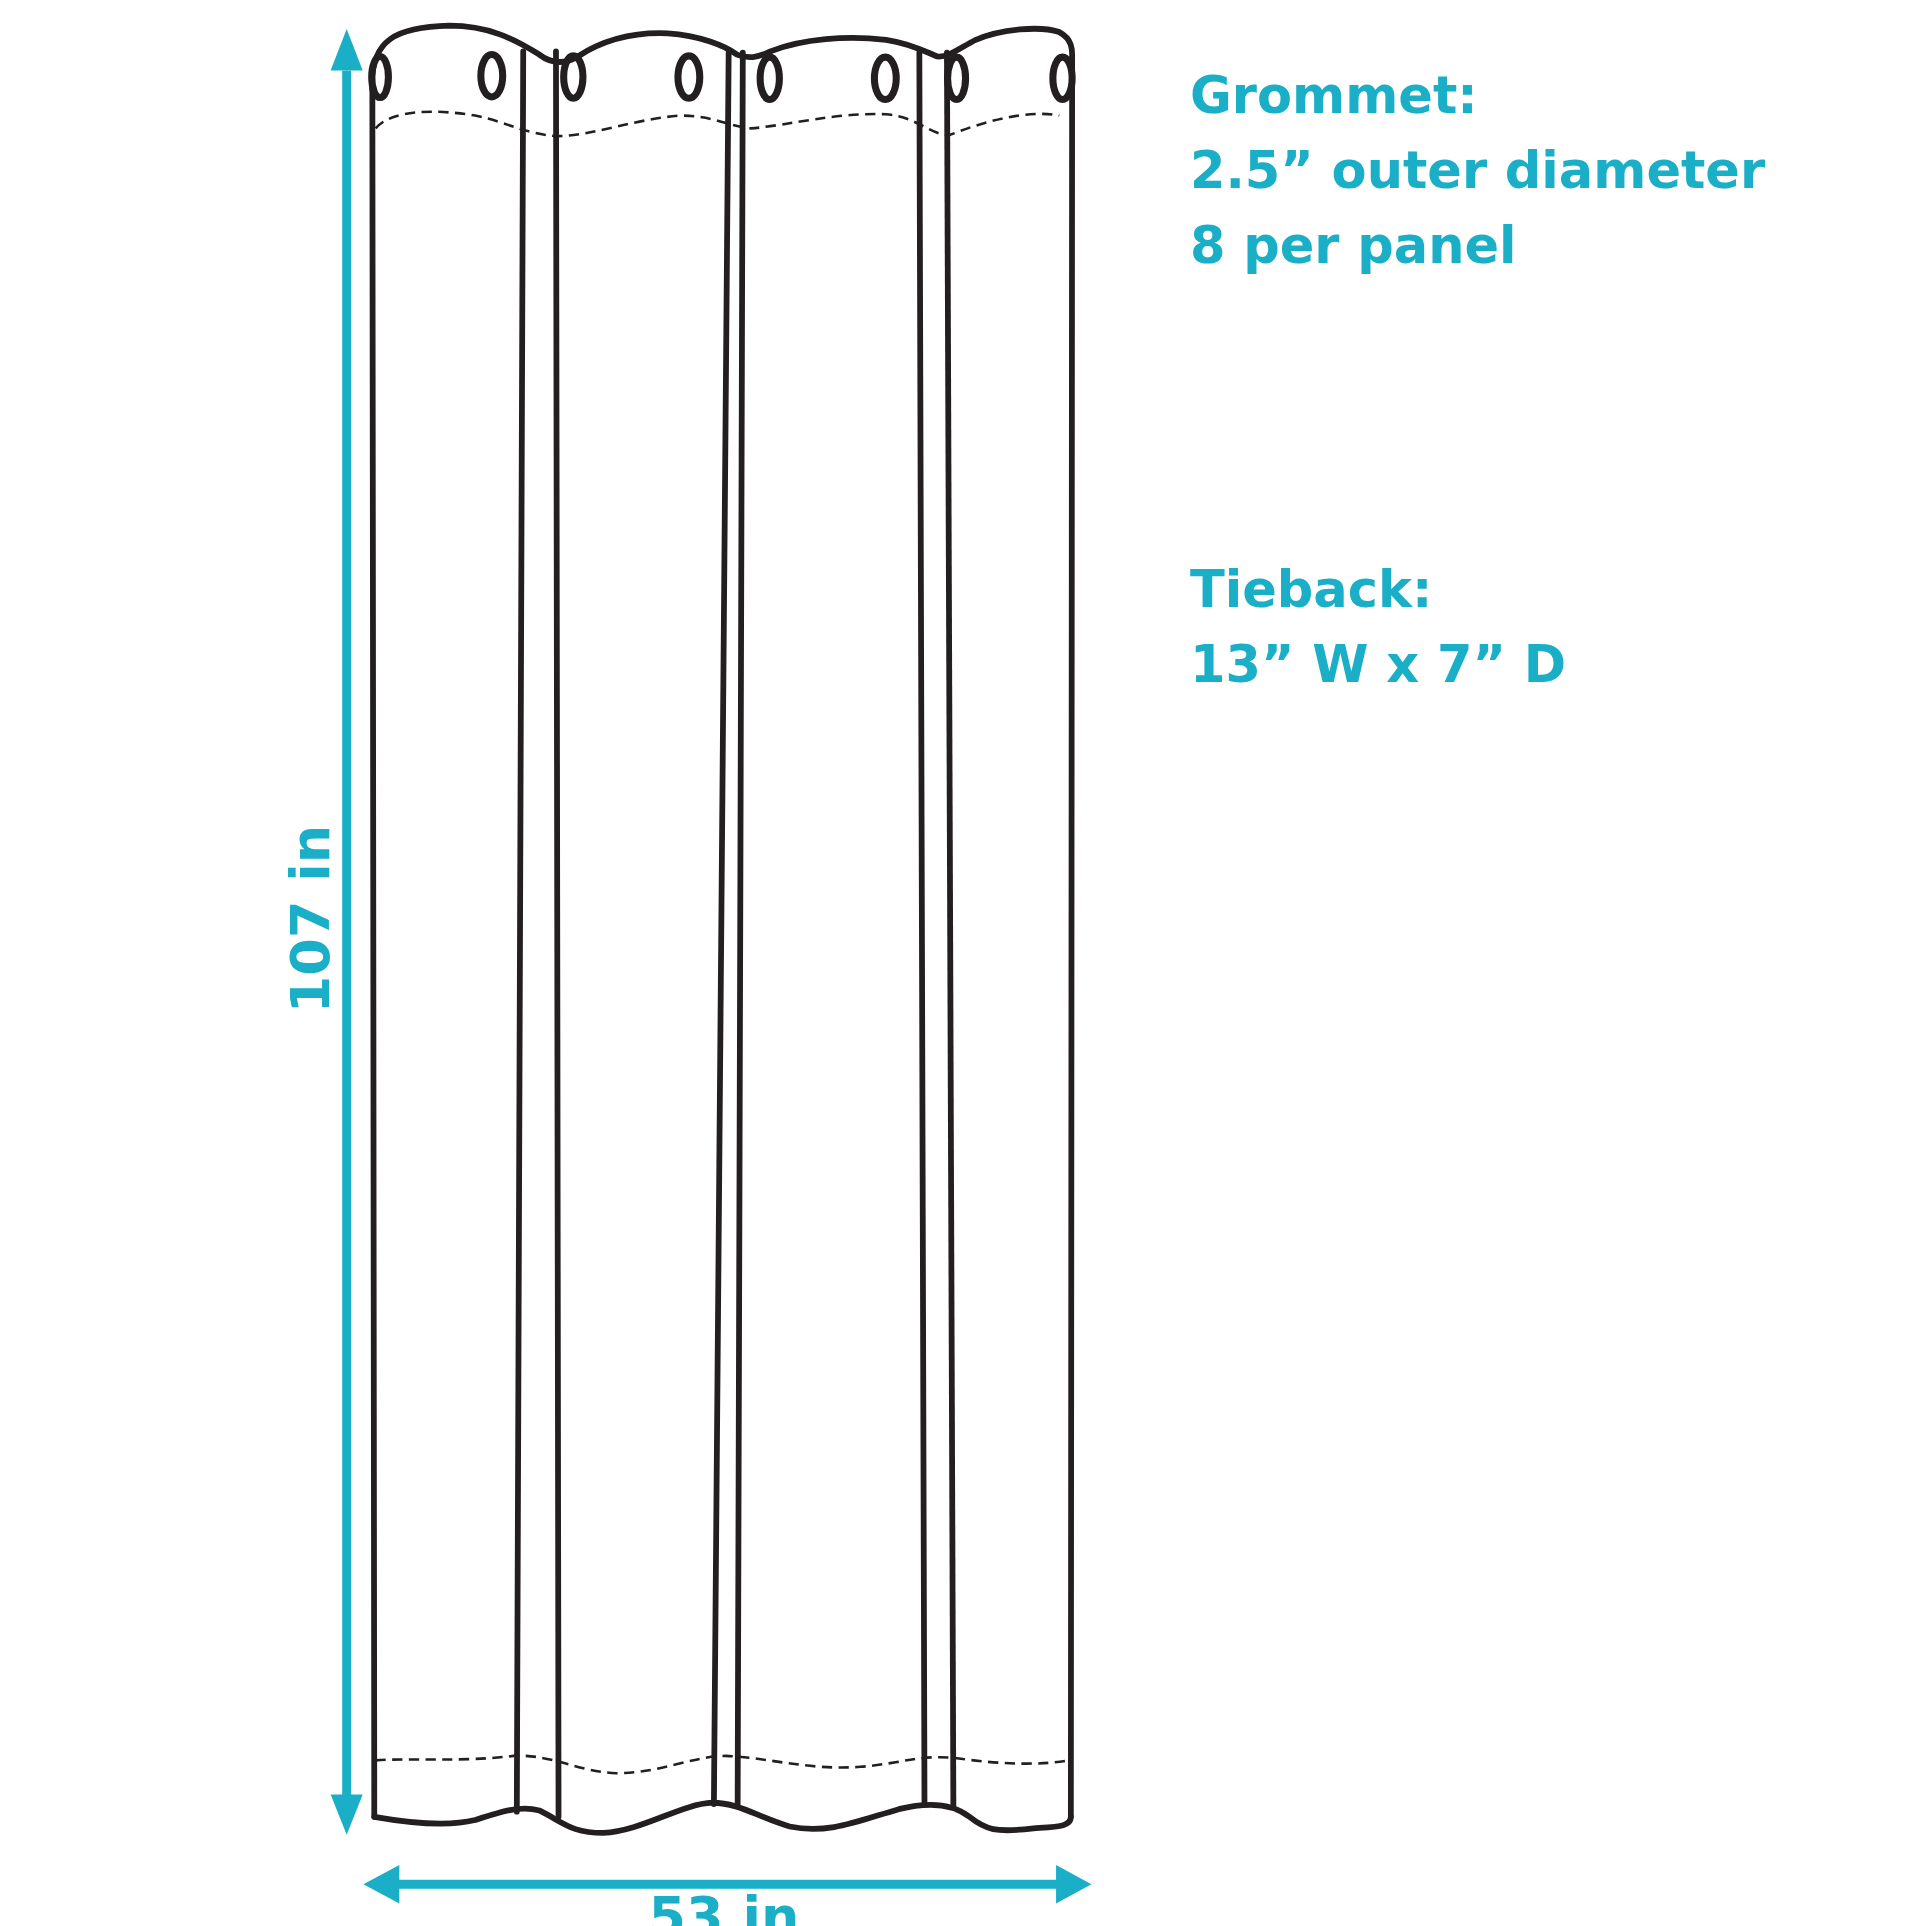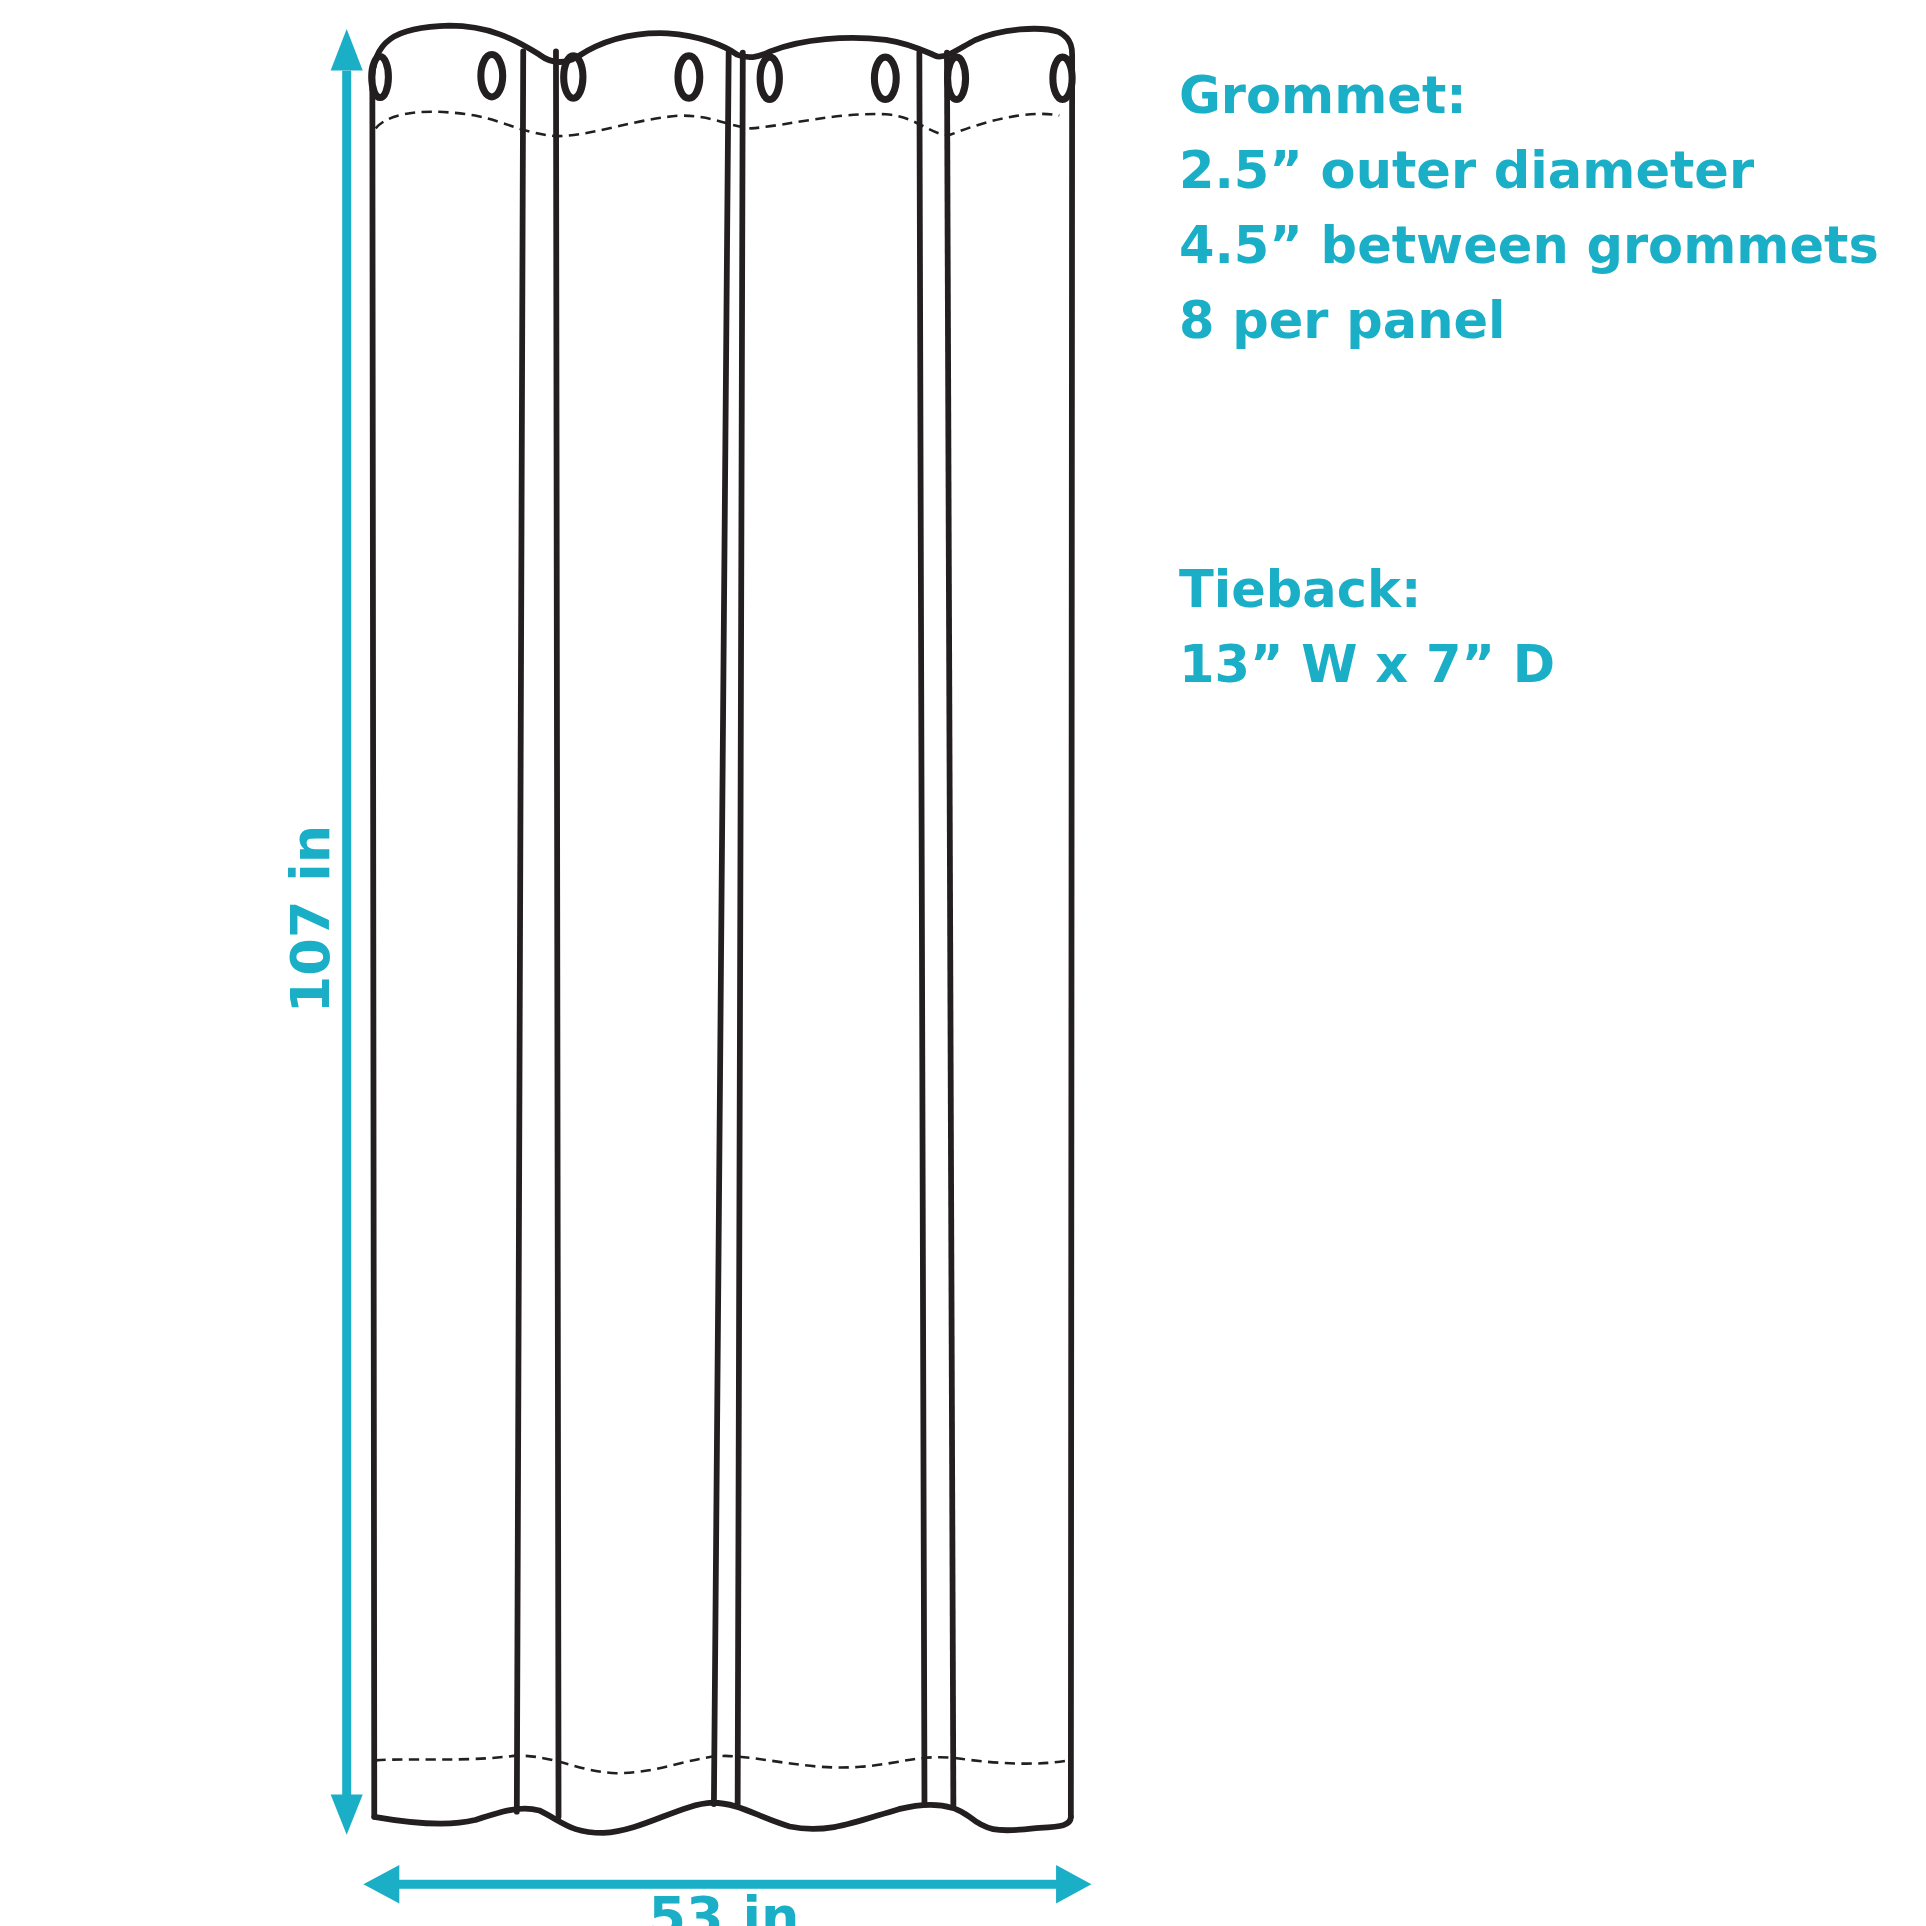--- a/index.html
+++ b/index.html
@@ -1,20 +1,20 @@
 <!DOCTYPE html>
 <html style="font-size:10.3px"><head>
 <meta charset="utf-8">
 <style>
   html, body { margin: 0; padding: 0; background: #ffffff; }
   body { width: 1926px; height: 1926px; position: relative; overflow: hidden; }
   .diagram { position: absolute; left: 0; top: 0; width: 1926px; height: 1926px; }
   .spec-block { position: absolute; left: 1179px; color: #1AAFC6;
     font-family: "DejaVu Sans", sans-serif; font-weight: bold; font-size: 51px; line-height: 75px; }
-  .spec-line { white-space: nowrap; }
+  .spec-line { white-space: nowrap; margin-left: 11px; }
   .dim-label { position: absolute; color: #1AAFC6; font-family: "DejaVu Sans", sans-serif;
     font-weight: bold; font-size: 54px; white-space: nowrap; }
   .dim-height { left: 310px; top: 919px; transform: translate(-50%, -50%) rotate(-90deg); }
   .dim-width { left: 724px; top: 1916px; transform: translate(-50%, -50%); }
 </style>
 </head>
 <body>
 
 <svg class="diagram" viewBox="0 0 3000 3000" xmlns="http://www.w3.org/2000/svg">
   <g fill="none" stroke="#231F20" stroke-width="9" stroke-linecap="round" stroke-linejoin="round">
@@ -63,21 +63,20 @@
     <polygon points="1700,2935 1645,2905 1645,2965"></polygon>
   </g>
 </svg>
 
 <div class="dim-label dim-height">107 in</div>
 <div class="dim-label dim-width">53 in</div>
 
 <div class="spec-block" style="top:58px;">
   <div class="spec-line">Grommet:</div>
   <div class="spec-line">2.5” outer diameter</div>
-  <div class="spec-line">4.5” between grommets</div>
   <div class="spec-line">8 per panel</div>
 </div>
 
 <div class="spec-block" style="top:552px;">
   <div class="spec-line">Tieback:</div>
   <div class="spec-line">13” W x 7” D</div>
 </div>
 
 
 </body></html>

